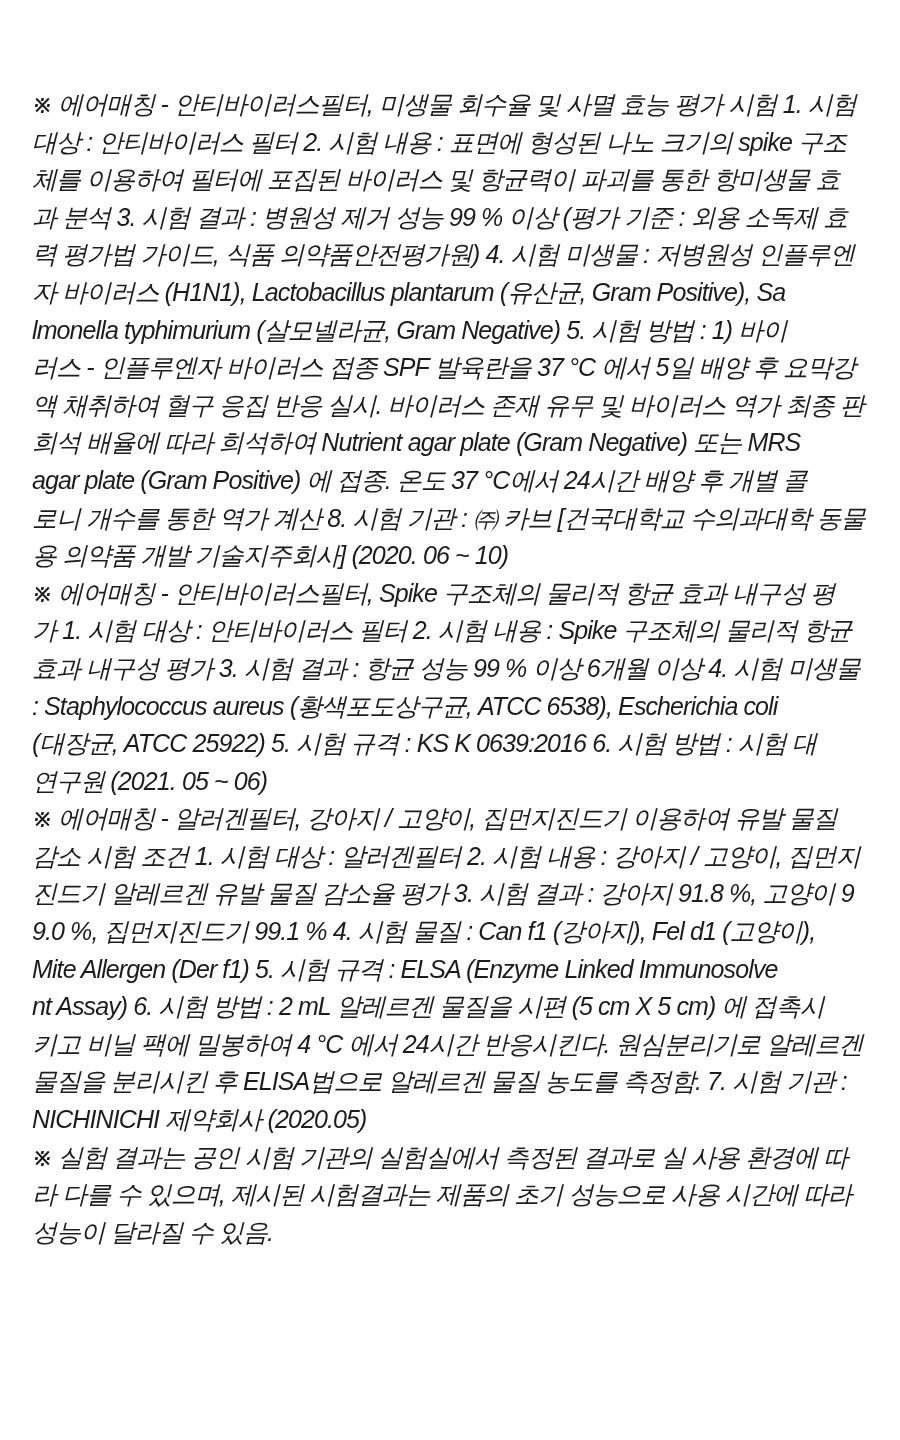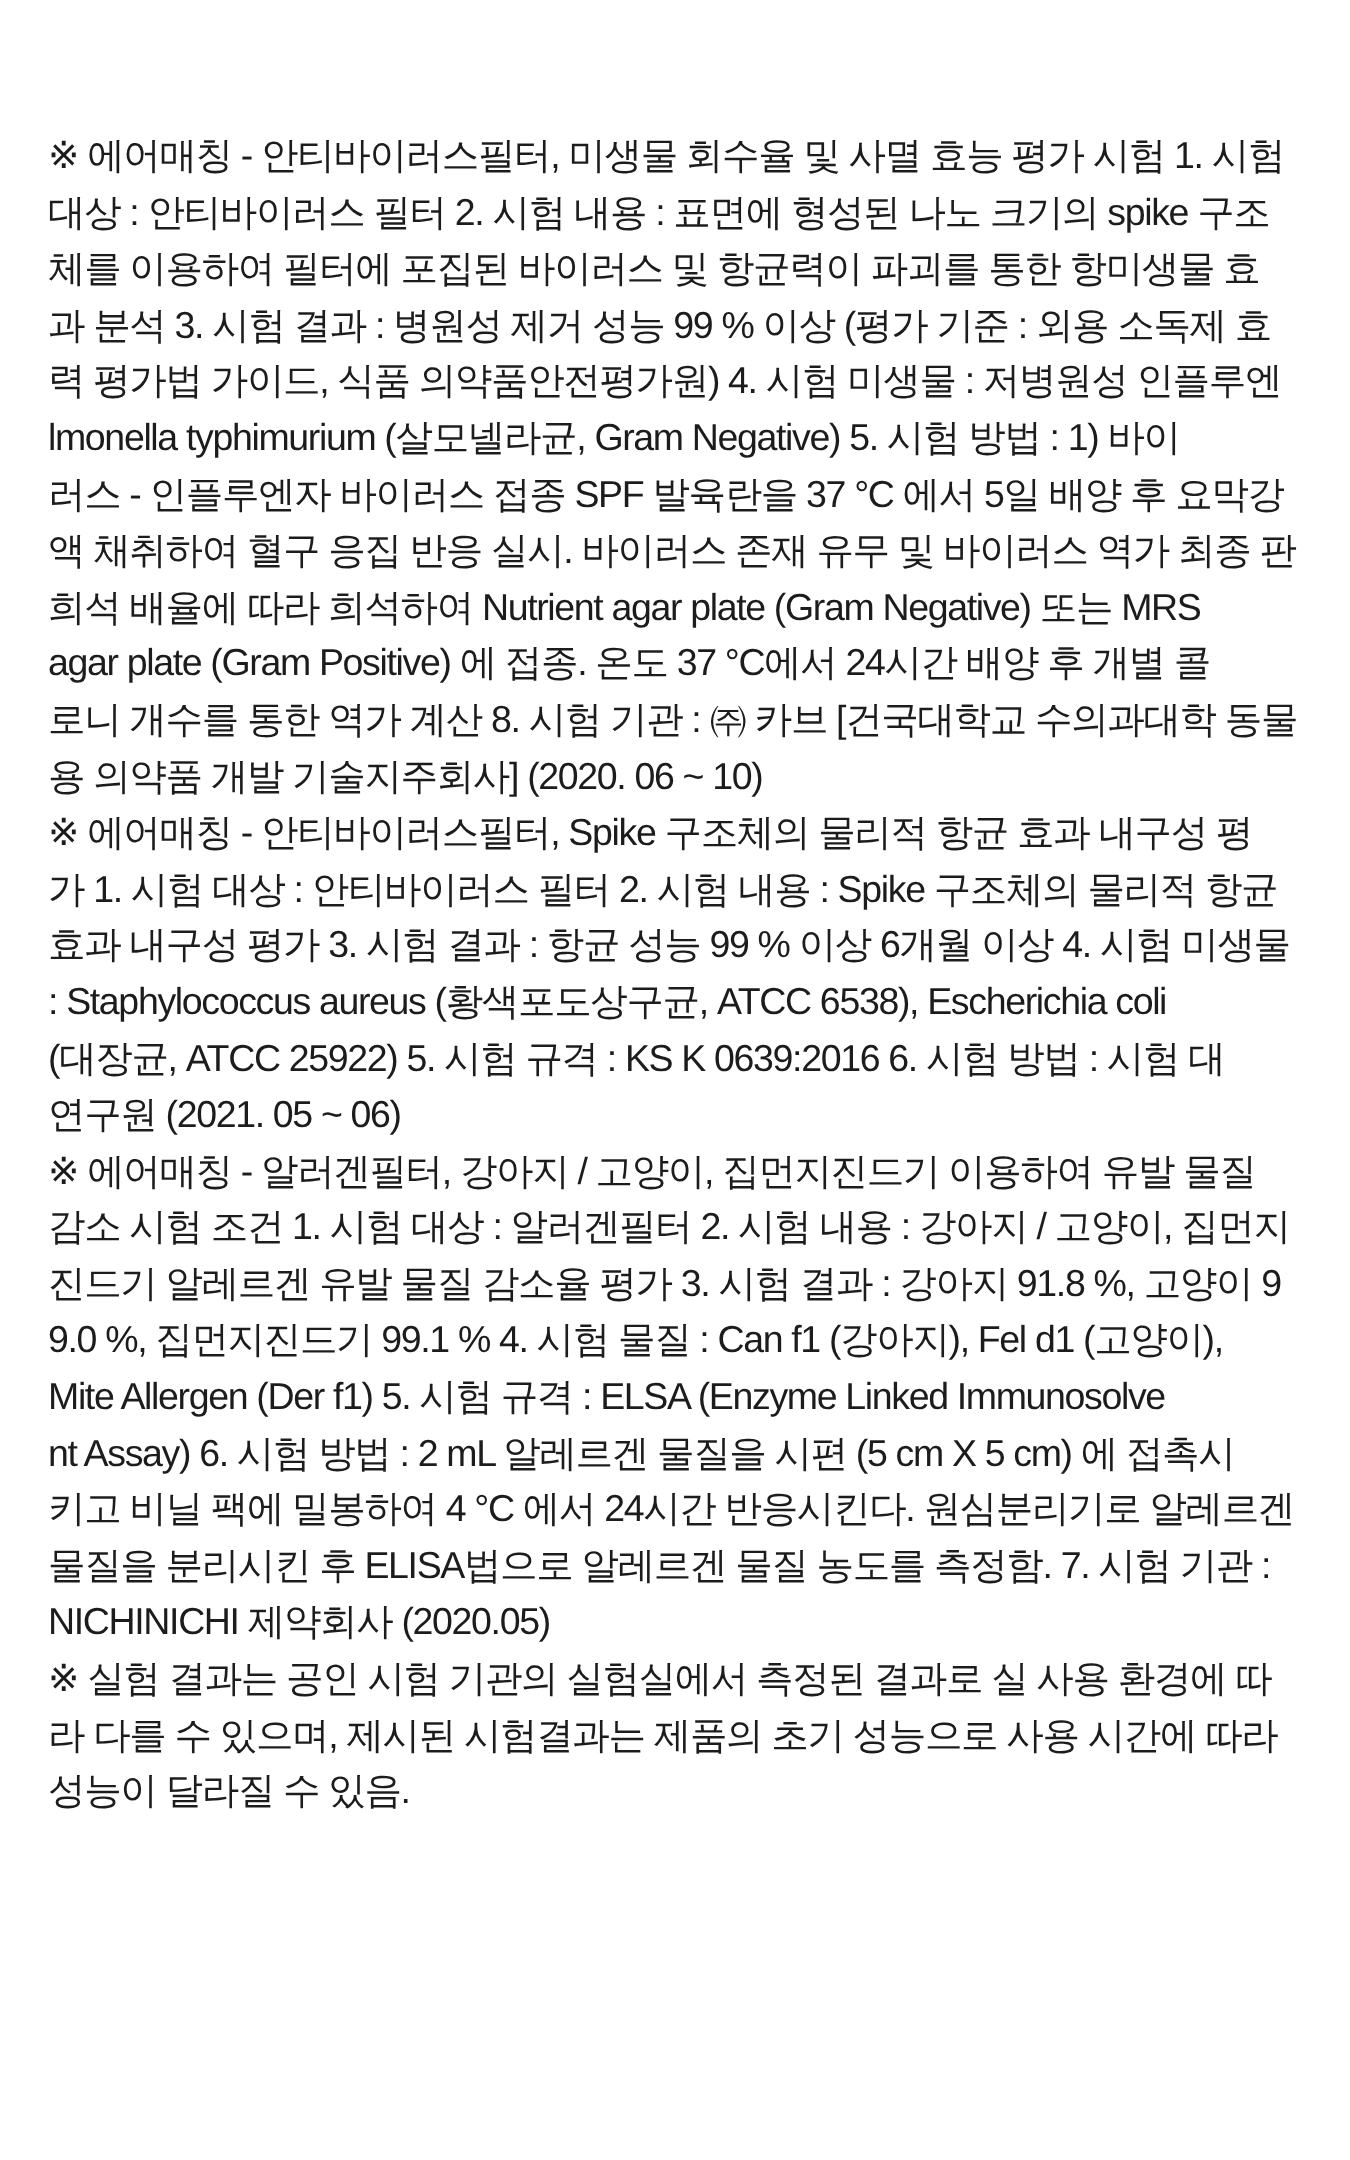--- a/index.html
+++ b/index.html
@@ -22,31 +22,33 @@
       font-size: 25px;
       line-height: 37.6px;
       color: #1c1c1c;
       letter-spacing: -0.9px;
     }
     .line {
       display: block;
       white-space: nowrap;
       height: 37.6px;
       overflow: visible;
+      font-style: italic;
     }
   </style>
 </head>
 <body>
 
 <div class="doc">
   <span class="line">※ 에어매칭 - 안티바이러스필터, 미생물 회수율 및 사멸 효능 평가 시험 1. 시험</span>
   <span class="line">대상 : 안티바이러스 필터 2. 시험 내용 : 표면에 형성된 나노 크기의 spike 구조</span>
   <span class="line">체를 이용하여 필터에 포집된 바이러스 및 항균력이 파괴를 통한 항미생물 효</span>
   <span class="line">과 분석 3. 시험 결과 : 병원성 제거 성능 99 % 이상 (평가 기준 : 외용 소독제 효</span>
   <span class="line">력 평가법 가이드, 식품 의약품안전평가원) 4. 시험 미생물 : 저병원성 인플루엔</span>
+  <span class="line">자 바이러스 (H1N1), Lactobacillus plantarum (유산균, Gram Positive), Sa</span>
   <span class="line">lmonella typhimurium (살모넬라균, Gram Negative) 5. 시험 방법 : 1) 바이</span>
   <span class="line">러스 - 인플루엔자 바이러스 접종 SPF 발육란을 37 °C 에서 5일 배양 후 요막강</span>
   <span class="line">액 채취하여 혈구 응집 반응 실시. 바이러스 존재 유무 및 바이러스 역가 최종 판</span>
   <span class="line">희석 배율에 따라 희석하여 Nutrient agar plate (Gram Negative) 또는 MRS</span>
   <span class="line">agar plate (Gram Positive) 에 접종. 온도 37 °C에서 24시간 배양 후 개별 콜</span>
   <span class="line">로니 개수를 통한 역가 계산 8. 시험 기관 : ㈜ 카브 [건국대학교 수의과대학 동물</span>
   <span class="line">용 의약품 개발 기술지주회사] (2020. 06 ~ 10)</span>
   <span class="line">※ 에어매칭 - 안티바이러스필터, Spike 구조체의 물리적 항균 효과 내구성 평</span>
   <span class="line">가 1. 시험 대상 : 안티바이러스 필터 2. 시험 내용 : Spike 구조체의 물리적 항균</span>
   <span class="line">효과 내구성 평가 3. 시험 결과 : 항균 성능 99 % 이상 6개월 이상 4. 시험 미생물</span>

